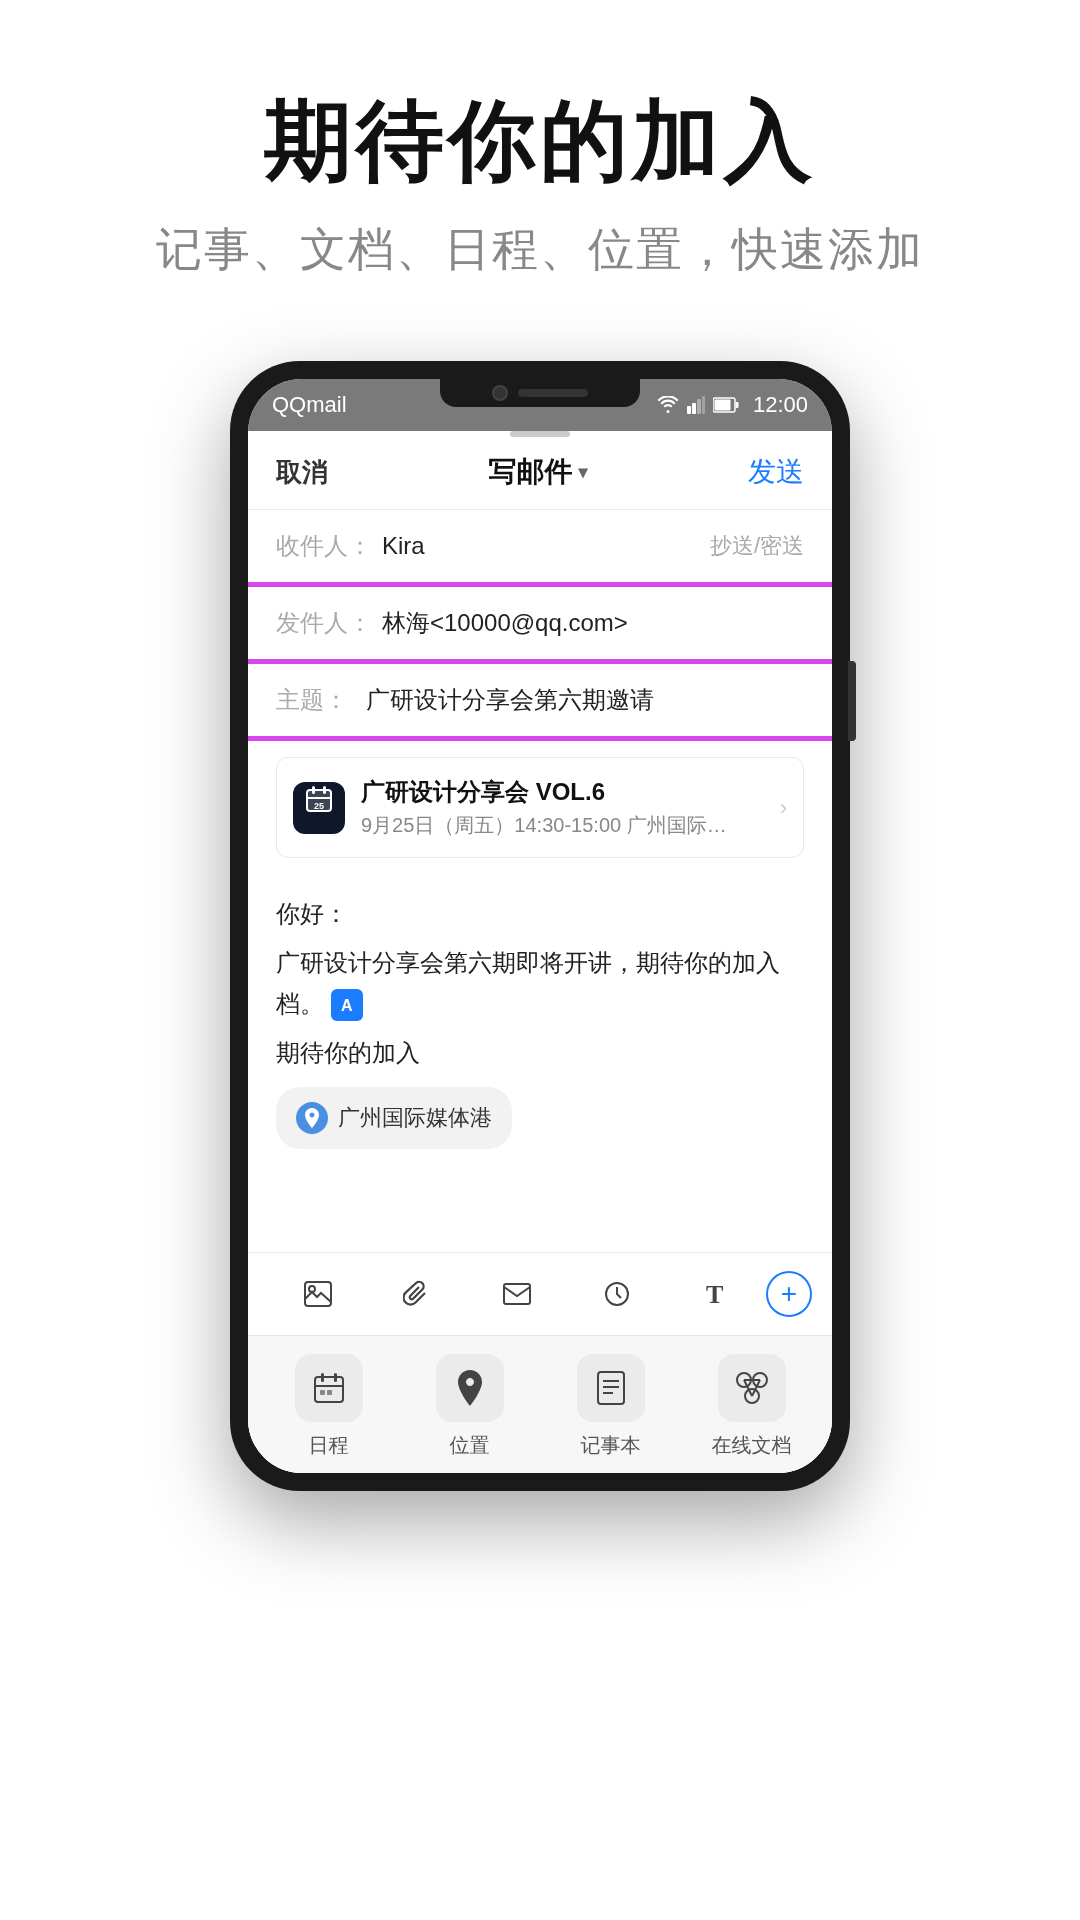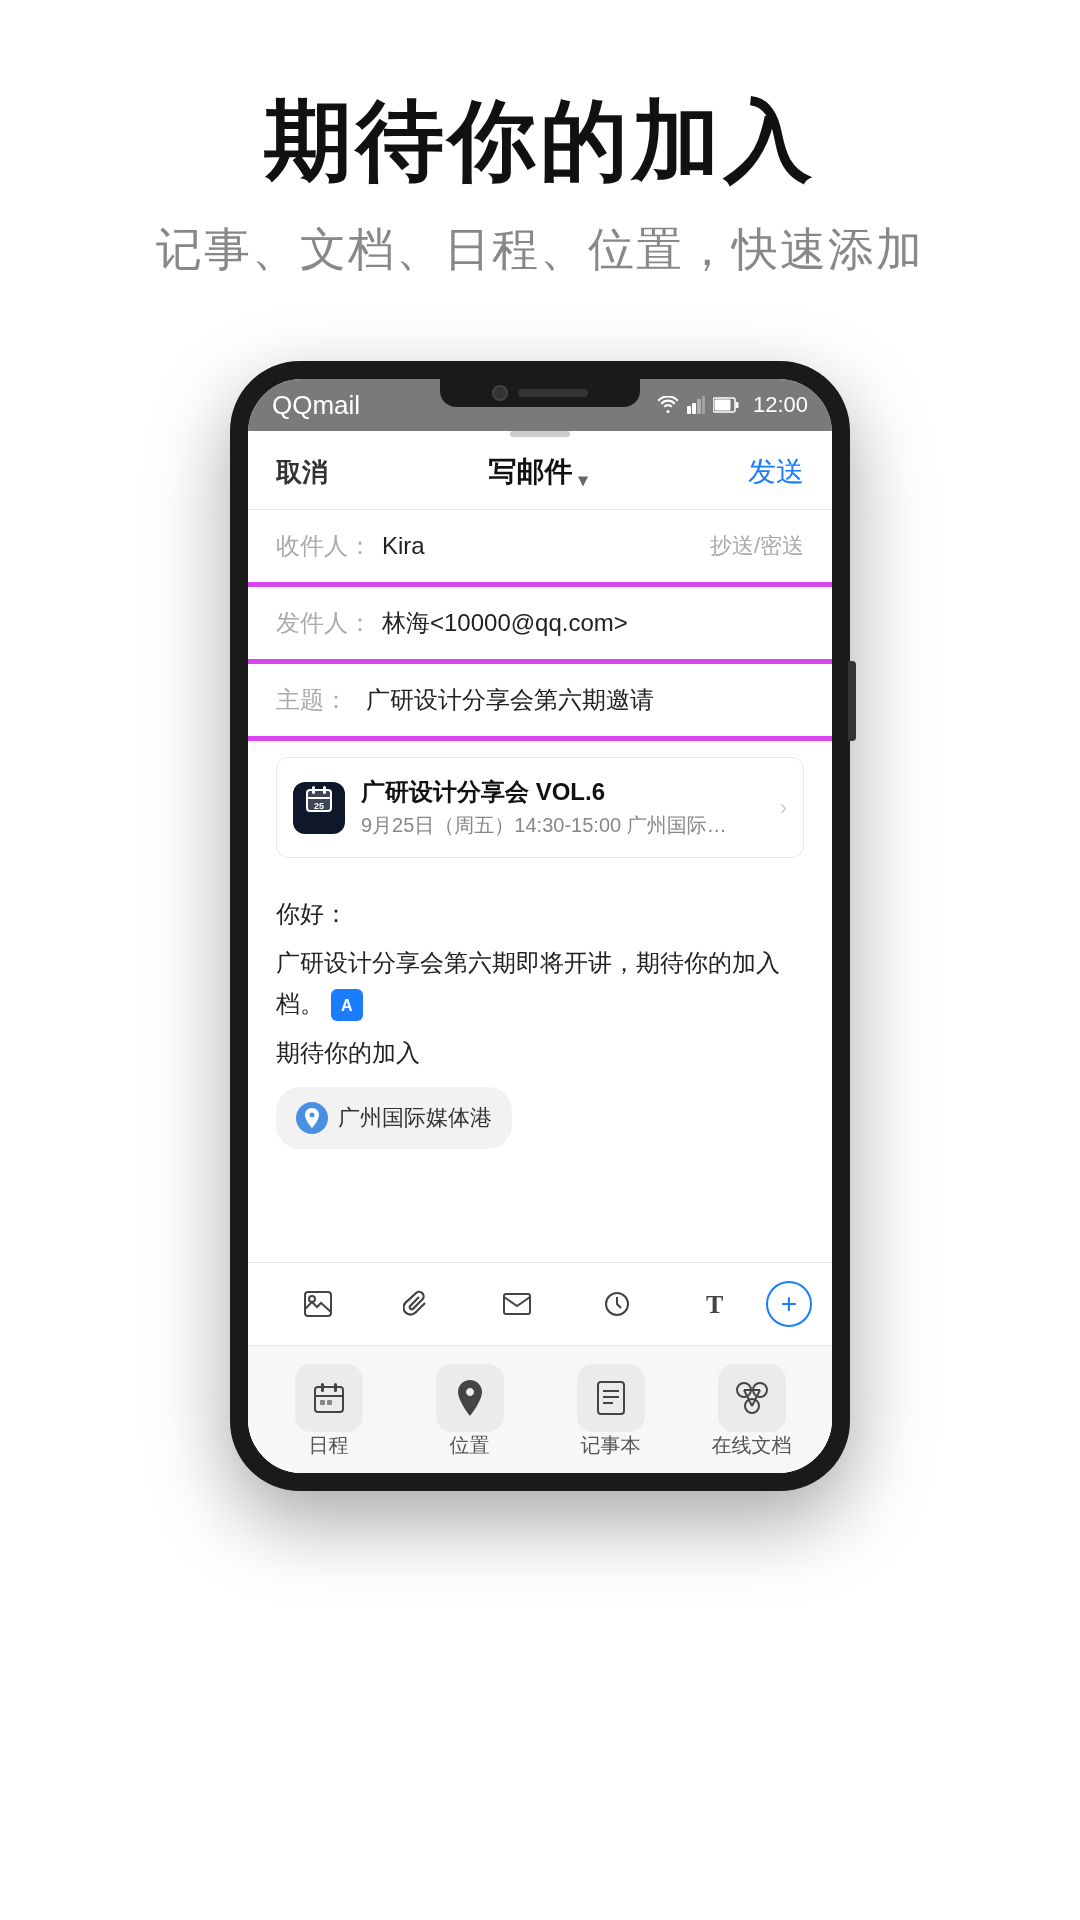--- a/index.html
+++ b/index.html
@@ -100,21 +100,21 @@
     .status-bar {
       height: 52px;
       background: #7a7a7a;
       display: flex;
       align-items: center;
       justify-content: space-between;
       padding: 0 24px;
       color: white;
       font-size: 22px;
     }
-    .status-app-name { font-size: 26px; color: white; }
+    .status-app-name { font-size: 22px; color: white; }
     .status-icons {
       display: flex;
       align-items: center;
       gap: 8px;
       font-size: 20px;
     }
     .status-time { font-size: 22px; color: white; margin-left: 6px; }
 
     
     .scroll-indicator {
@@ -144,21 +144,21 @@
       justify-content: space-between;
       padding: 22px 28px 18px;
       border-bottom: 1px solid #e8e8e8;
     }
     .cancel-btn { font-size: 26px; color: #333333; font-weight: bold; }
     .compose-title {
       font-size: 28px;
       font-weight: 600;
       color: #111111;
       display: flex;
-      align-items: flex-end;
+      align-items: center;
       gap: 6px;
     }
     .compose-chevron { font-size: 18px; color: #666; }
     .send-btn { font-size: 28px; color: #1a7dff; font-weight: 500; }
 
     
     .field-row {
       display: flex;
       align-items: center;
       padding: 20px 28px;
@@ -301,20 +301,21 @@
       display: flex;
       background: #f7f7f7;
       border-top: 1px solid #e5e5e5;
       padding: 18px 10px 14px;
     }
     .quick-action-item {
       flex: 1;
       display: flex;
       flex-direction: column;
       align-items: center;
+      gap: 10px;
     }
     .quick-action-icon-wrap {
       width: 68px;
       height: 68px;
       background: #ebebeb;
       border-radius: 16px;
       display: flex;
       align-items: center;
       justify-content: center;
       font-size: 32px;

